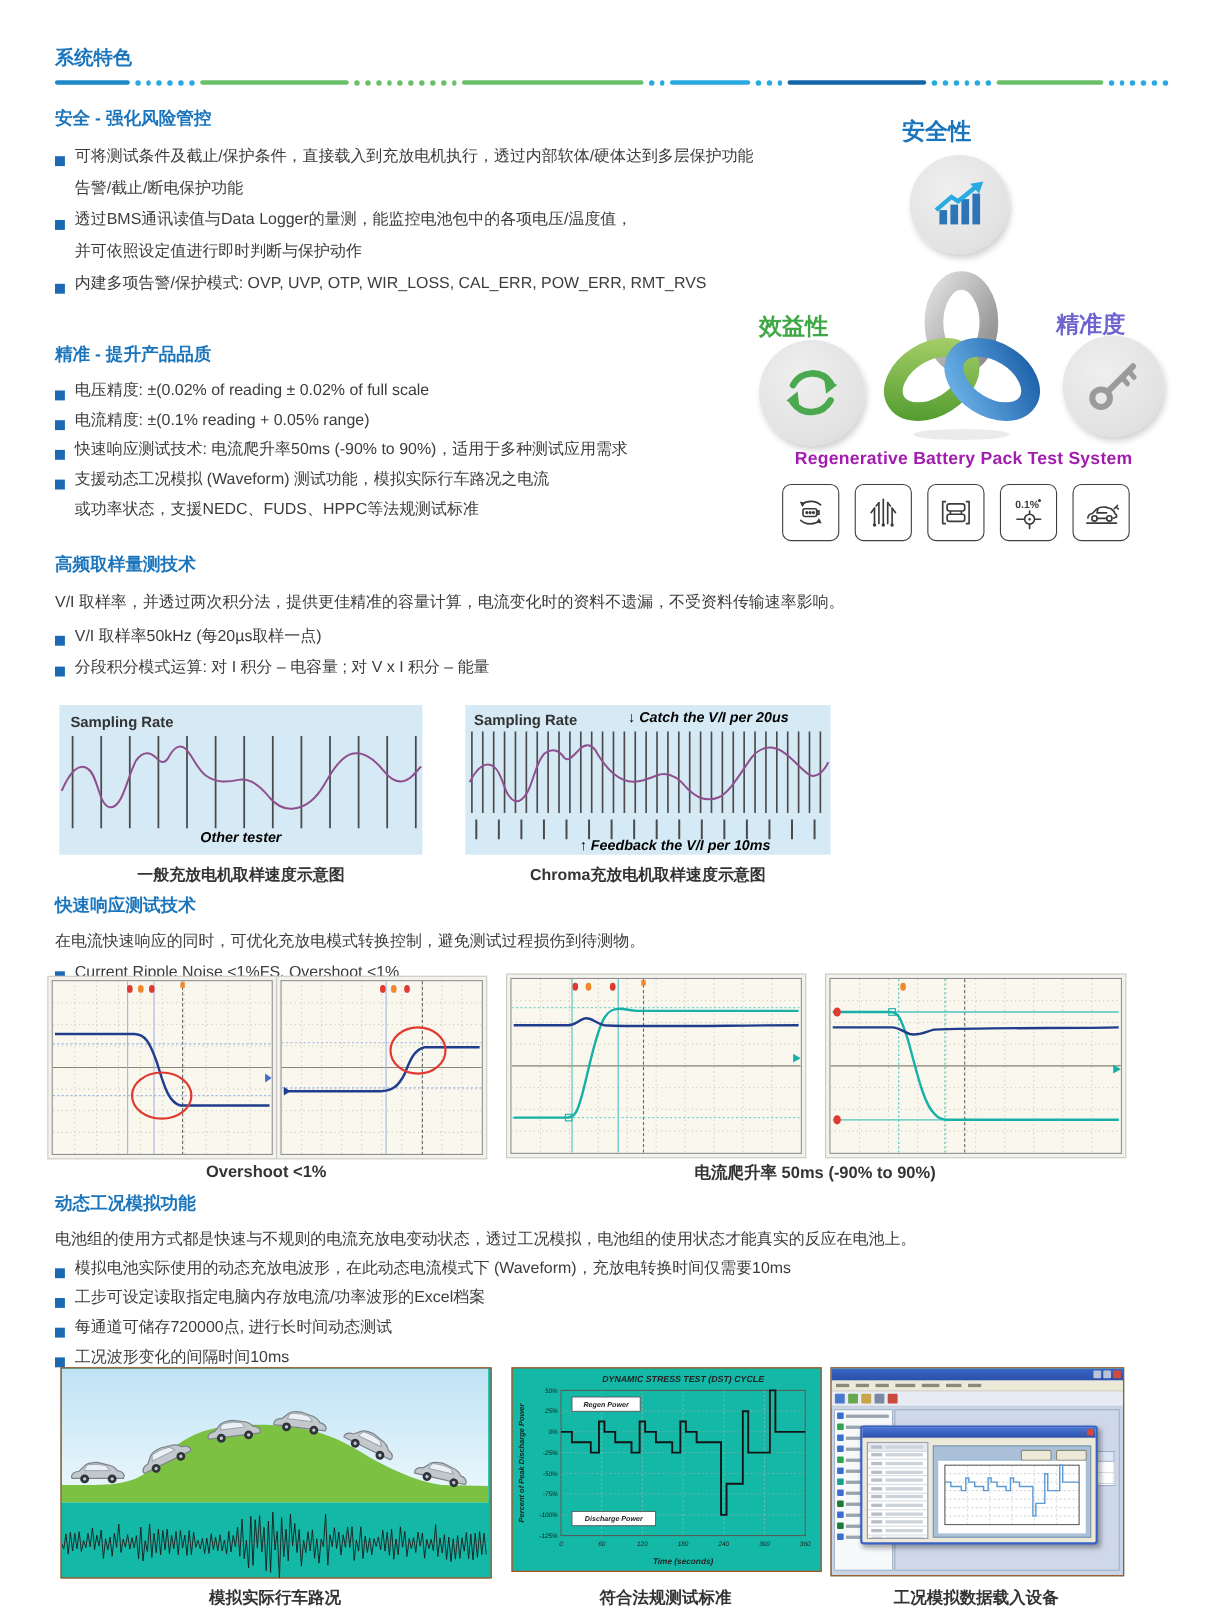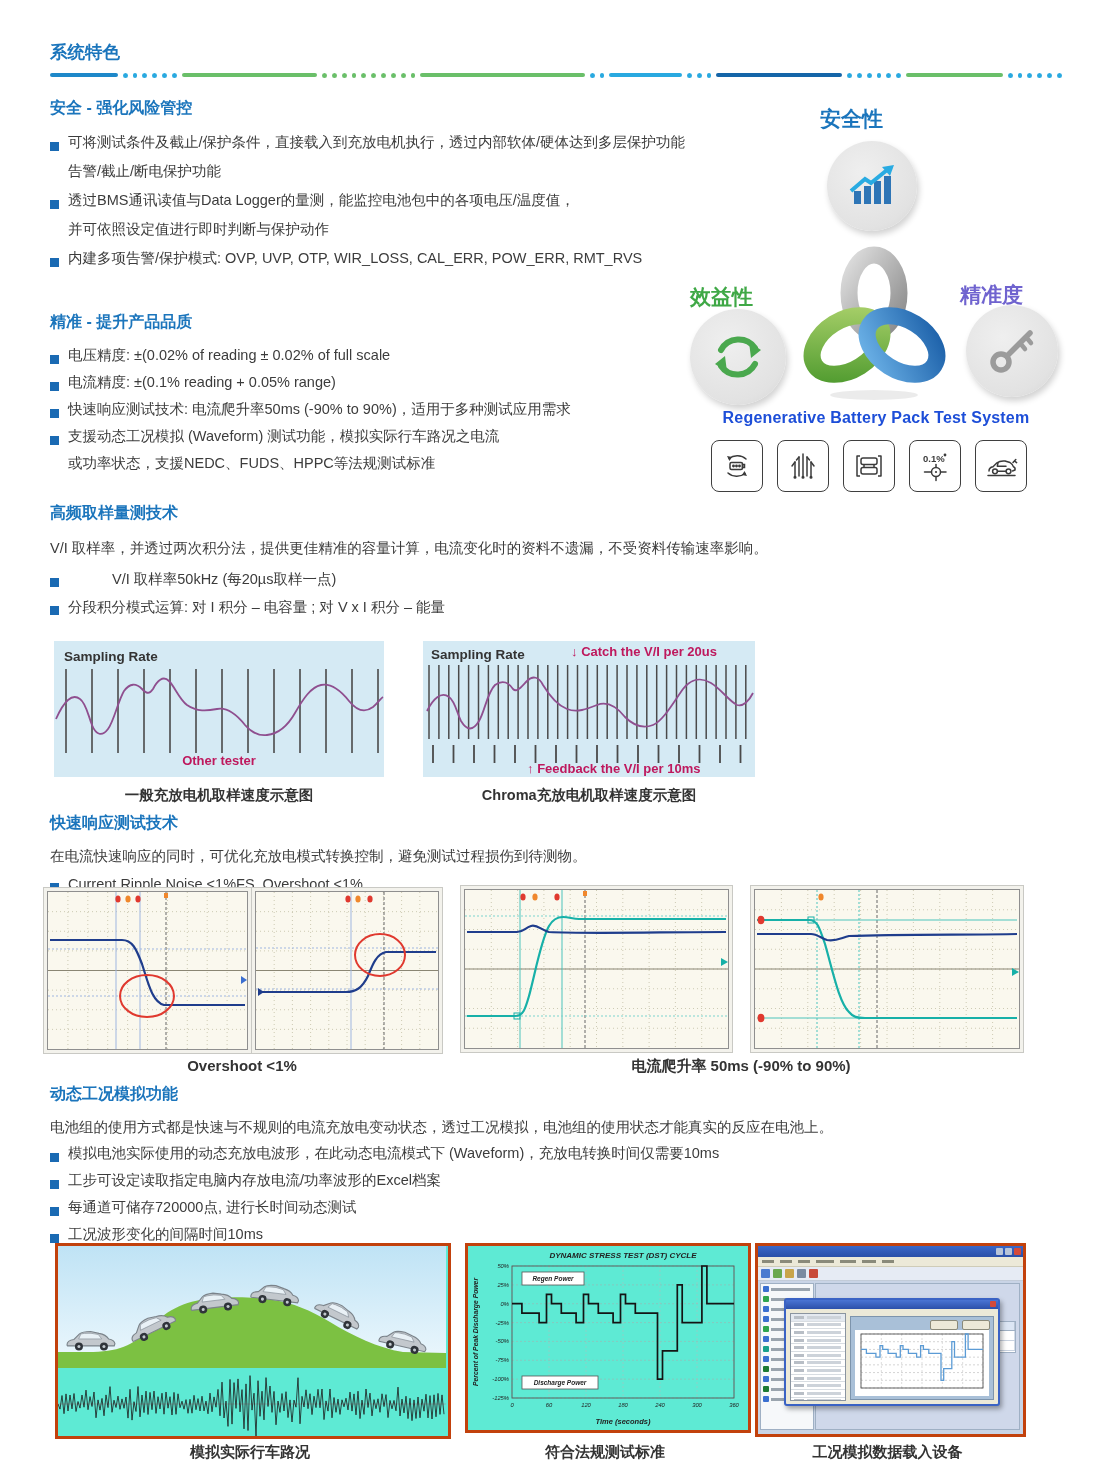--- a/index.html
+++ b/index.html
@@ -13,32 +13,32 @@
   .sq{flex:0 0 auto;width:9px;height:9px;background:#1a6ab3;margin:7px 9px 0 0;}
   .cont{padding-left:18px;}
   
   .rule{display:flex;align-items:center;gap:5px;height:6px;}
   .rule .bar{height:4.5px;border-radius:3px;}
   .rule .dot{width:5px;height:5px;border-radius:50%;}
   
   .fcirc{border-radius:50%;background:radial-gradient(circle at 40% 35%,#efefef,#e2e2e2 70%,#d2d2d2);
          box-shadow:2px 4px 6px rgba(0,0,0,.18);display:flex;align-items:center;justify-content:center;}
   .flabel{font-size:21px;font-weight:bold;text-align:left;}
-  .brand-caption{font-size:16px;font-weight:bold;color:#1d4ed8;text-align:center;letter-spacing:.2px;}
+  .brand-caption{font-size:16px;font-weight:bold;color:#a21caf;text-align:center;letter-spacing:.2px;}
   .iconbox{width:50px;height:50px;border:1.7px solid #3f3f3f;border-radius:8px;
            display:flex;align-items:center;justify-content:center;background:#fff;}
   
   .sampfig{background:#d5eaf4;}
   .samplabel{font-size:13.5px;color:#333;font-weight:600;}
-  .sampnote{font-size:13px;color:#be185d;font-weight:600;}
+  .sampnote{font-size:13px;color:#000000;font-weight:600;font-style:italic;}
   .figcap{font-size:14.5px;font-weight:600;color:#333;text-align:center;}
   
   .scope{background:#faf8ee;border:1px solid #8f8f8f;box-shadow:0 0 0 3px #f3f2ec,0 0 0 4px #c9c9c4;}
   
-  .bfig{border:3px solid #c2410c;background:#5eead4;overflow:hidden;}
+  .bfig{border:1px solid #c2410c;background:#14b8a6;overflow:hidden;}
   
   .sw{position:relative;width:100%;height:100%;background:#c9d4e6;font-size:0;}
   .sw-title{position:absolute;left:0;top:0;right:0;height:11px;background:linear-gradient(#3a67c8,#2a4fa8);}
   .sw-btn{position:absolute;top:2px;width:7px;height:7px;border-radius:1px;}
   .sw-menu{position:absolute;left:0;top:11px;right:0;height:9px;background:#ece9d8;border-bottom:1px solid #cfccb8;display:flex;gap:6px;align-items:center;padding-left:4px;}
   .sw-menu i{display:block;width:12px;height:2.5px;background:#8a8a7a;}
   .sw-tool{position:absolute;left:0;top:21px;right:0;height:13px;background:#e6ebf4;border-bottom:1px solid #c2cbd8;display:flex;gap:3px;align-items:center;padding-left:3px;}
   .sw-tool i{display:block;width:9px;height:9px;border-radius:1px;}
   .sw-left{position:absolute;left:2px;top:37px;width:52px;bottom:4px;background:#f6f8fa;border:1px solid #9fb0c4;overflow:hidden;}
   .sw-lrow{display:flex;align-items:center;gap:2px;height:10px;padding-left:2px;}
@@ -259,21 +259,21 @@
     <div class="bullet-row body-line" style="line-height:27px;">
         <span class="sq"></span>
         <span>支援动态工况模拟 (Waveform) 测试功能，模拟实际行车路况之电流</span>
       </div>
     <div class="body-line cont" style="line-height:27px;">或功率状态，支援NEDC、FUDS、HPPC等法规测试标准</div>
   </section>
 
   <section class="abs" style="left:50px;top:503px;width:1012px;">
     <h2 class="h2">高频取样量测技术</h2>
     <div class="body-line" style="line-height:30px;">V/I 取样率，并透过两次积分法，提供更佳精准的容量计算，电流变化时的资料不遗漏，不受资料传输速率影响。</div>
-    <div class="bullet-row body-line" style="line-height:28px;margin-top:2px;gap:44px;">
+    <div class="bullet-row body-line" style="line-height:28px;margin-top:2px;">
         <span class="sq"></span>
         <span>V/I 取样率50kHz (每20µs取样一点)</span>
       </div>
     <div class="bullet-row body-line" style="line-height:28px;">
         <span class="sq"></span>
         <span>分段积分模式运算: 对 I 积分 – 电容量 ; 对 V x I 积分 – 能量</span>
       </div>
   </section>
 
   <figure class="abs" style="left:54px;top:641px;width:330px;margin:0;">

